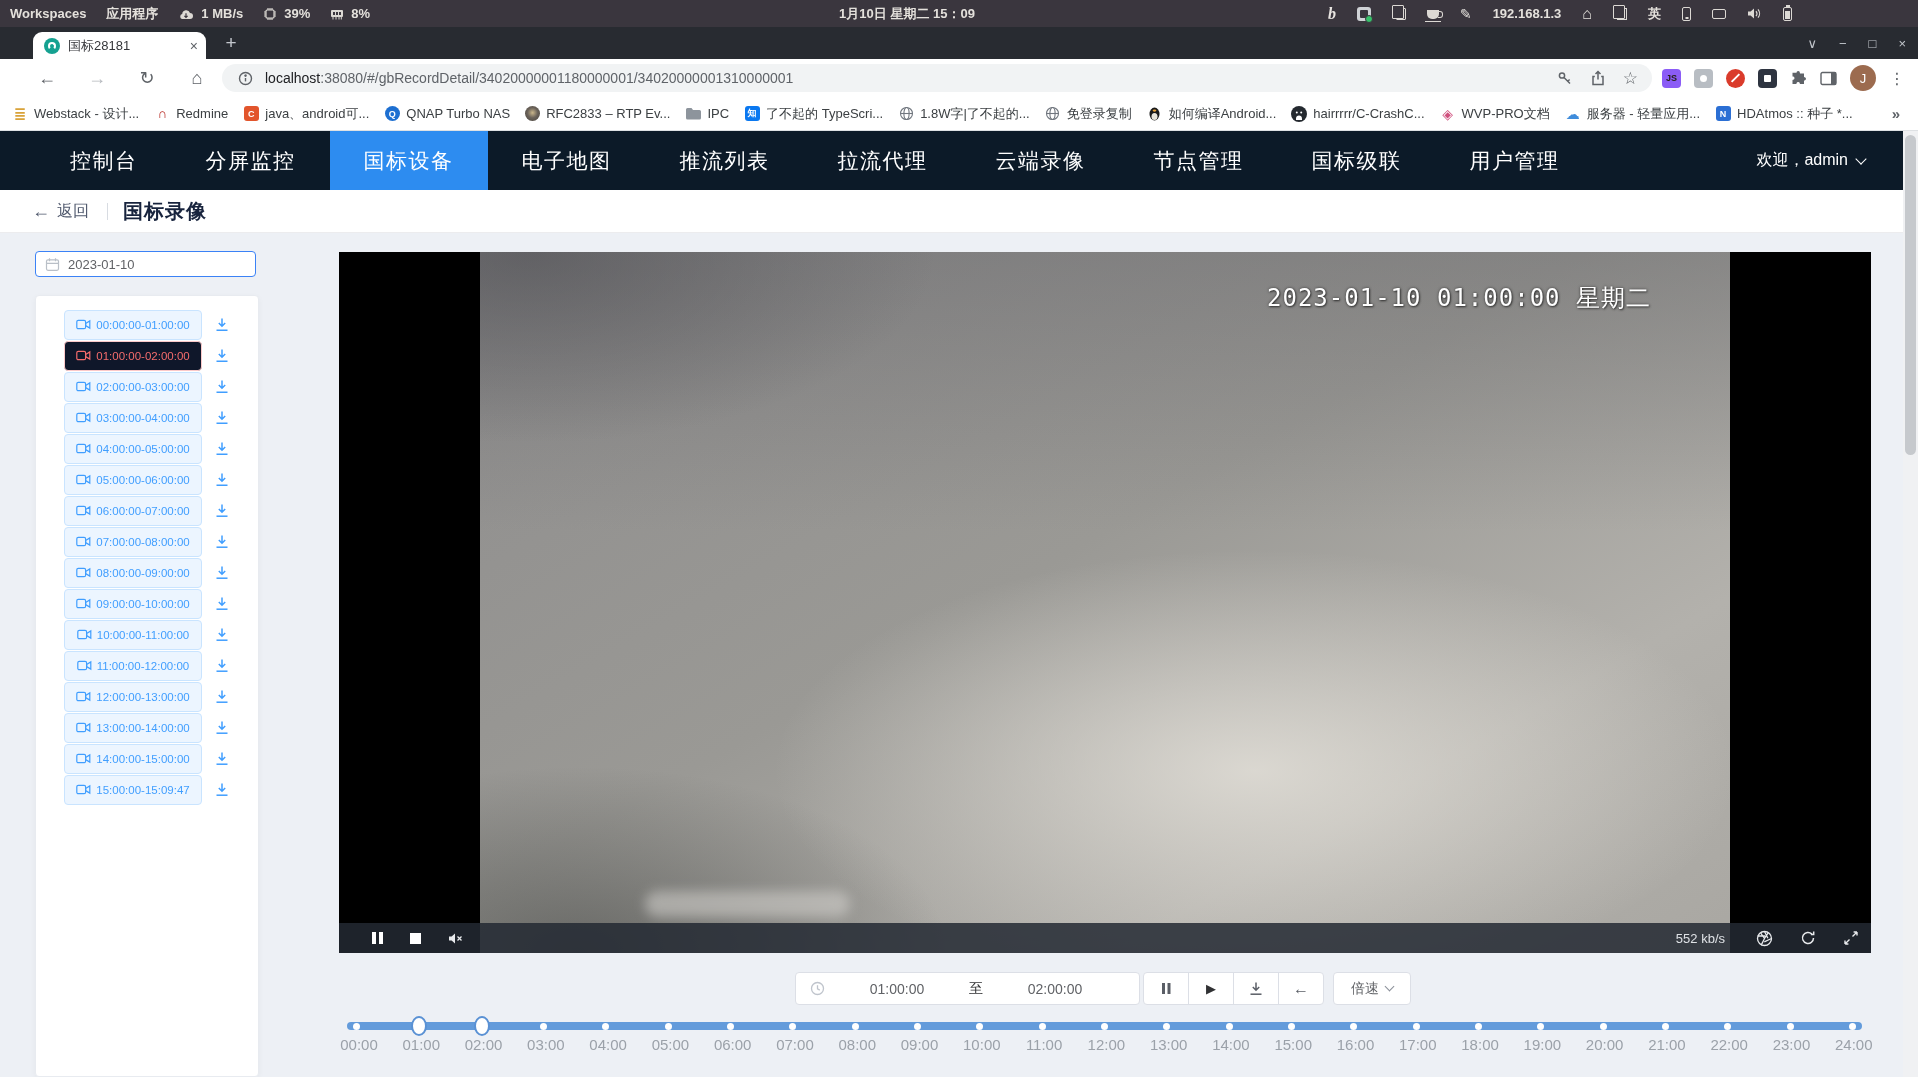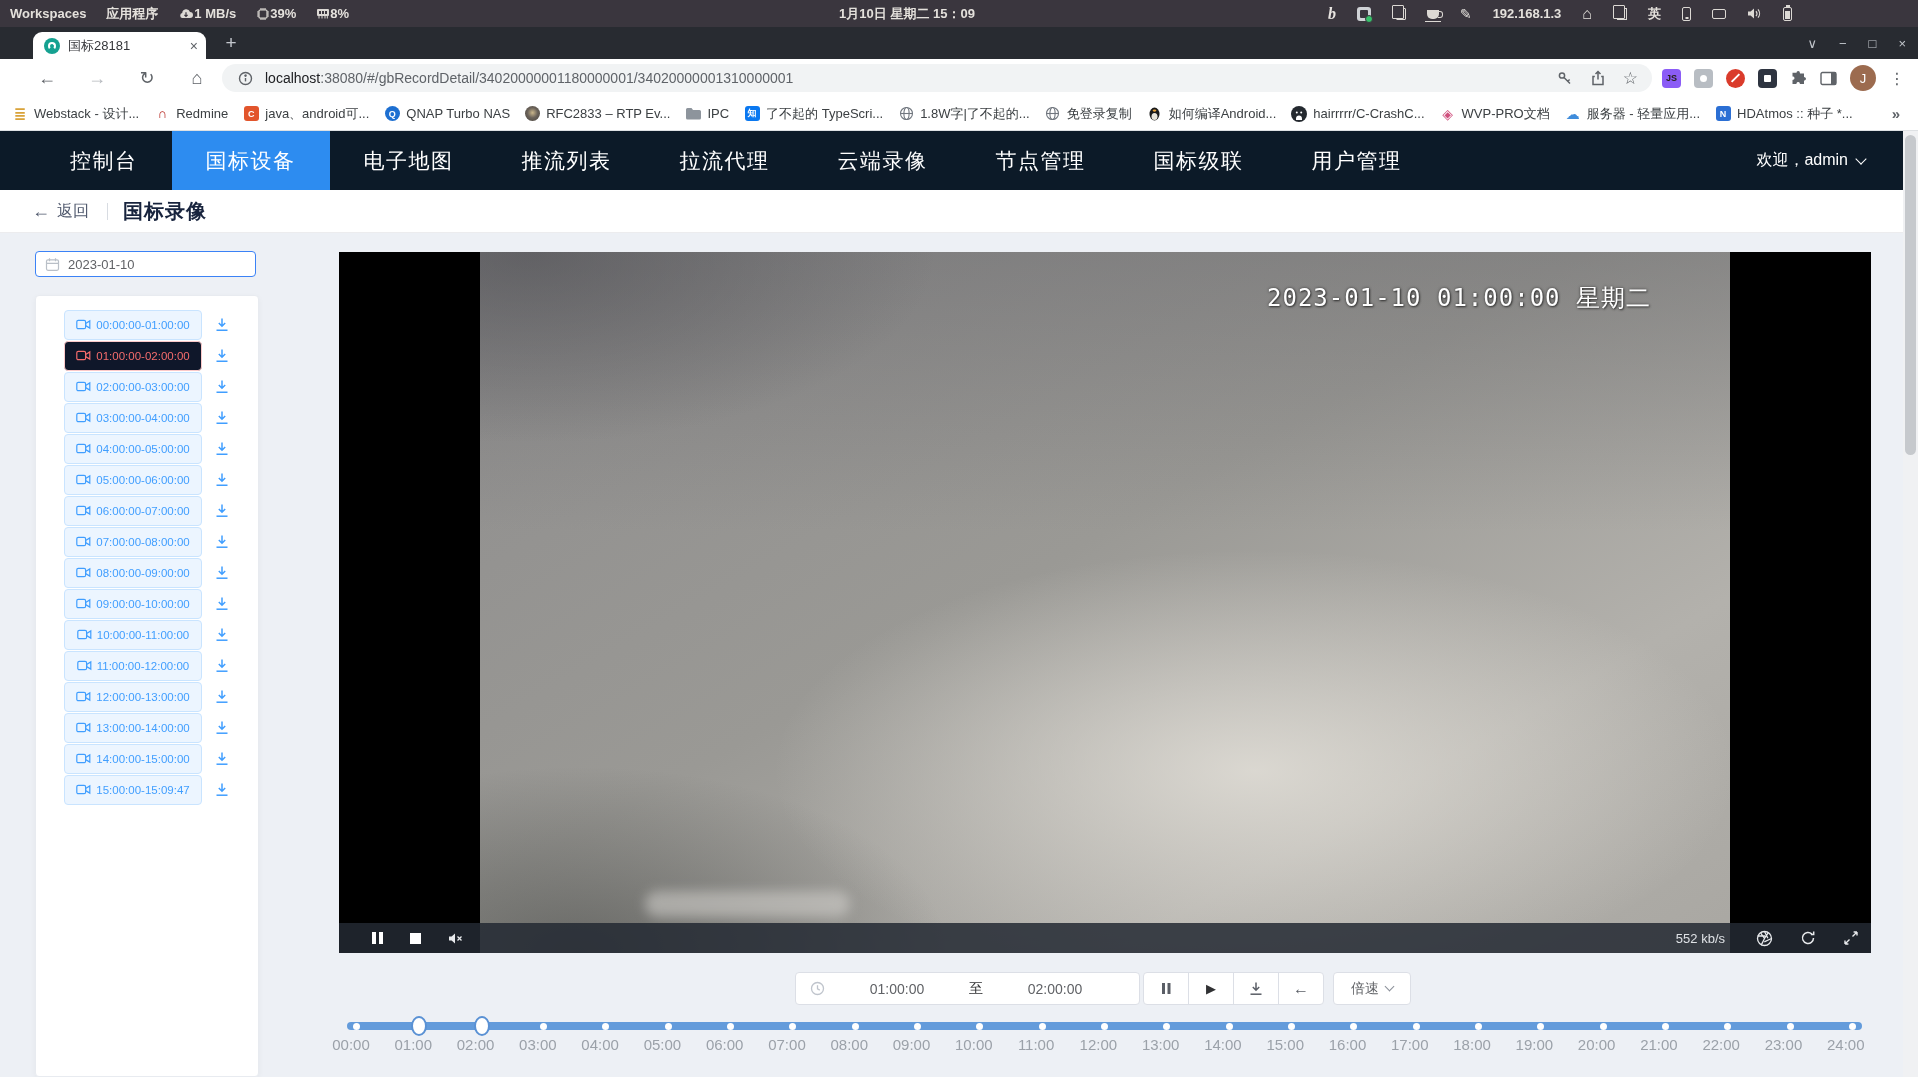--- a/index.html
+++ b/index.html
@@ -4,21 +4,21 @@
 <style>
 *{margin:0;padding:0;box-sizing:border-box}
 html,body{width:1918px;height:1077px;overflow:hidden}
 body{font-family:"Liberation Sans","DejaVu Sans",sans-serif;background:#edf0f5}
 .canvas{position:relative;width:1918px;height:1077px;background:#edf0f5;overflow:hidden}
 svg{display:block}
 
 
 .sysbar{position:absolute;top:0;left:0;width:1918px;height:27px;background:#3a363e;color:#e4e1dc;font-size:13px;font-weight:bold;display:flex;align-items:center}
 .sys-left{display:flex;align-items:center;gap:20px;padding-left:10px}
-.sys-stat{display:flex;align-items:center;gap:0}
+.sys-stat{display:flex;align-items:flex-end;gap:7px}
 .sys-center{position:absolute;left:812px;top:0;width:190px;height:27px;line-height:27px;text-align:center}
 .sys-right{position:absolute;right:126px;top:0;height:27px;display:flex;align-items:center;gap:21px}
 .bing-b{font-family:"Liberation Serif",serif;font-size:16px;font-style:italic;color:#e8e5e1;line-height:1}
 .i-appwin{position:relative;width:14px;height:14px;border-radius:3px;background:#cfd2d6}
 .i-appwin::before{content:"";position:absolute;inset:3px;background:#3a363e;border-radius:1px}
 .i-appwin::after{content:"";position:absolute;right:-2px;bottom:-2px;width:6px;height:6px;border-radius:50%;background:#36c26a;border:1px solid #3a363e}
 .i-copy{position:relative;width:10px;height:12px;border:1.5px solid #dcd9d4;border-radius:1px;margin-left:4px}
 .i-copy::before{content:"";position:absolute;left:-5px;top:-4px;width:10px;height:12px;border:1.5px solid #dcd9d4;background:#3a363e;border-radius:1px}
 .i-cup{position:relative;width:12px;height:9px;background:#dcd9d4;border-radius:0 0 5px 5px;margin-top:2px}
 .i-cup::before{content:"";position:absolute;right:-4px;top:1px;width:4px;height:5px;border:1.5px solid #dcd9d4;border-left:none;border-radius:0 3px 3px 0}
@@ -131,21 +131,21 @@
 .i-pause2{width:2.5px;height:11px;background:#5a5e66;box-shadow:5.5px 0 0 #5a5e66;margin-right:5.5px}
 .play-g{font-size:13px;color:#303133;line-height:1}
 .larr{font-size:16px;line-height:1;color:#5a5e66}
 .speed-btn{position:absolute;left:1333px;top:972px;width:78px;height:33px;background:#fff;border:1px solid #dcdfe6;border-radius:4px;display:flex;align-items:center;justify-content:center;gap:7px;font-size:14px;color:#606266;cursor:pointer;font-family:inherit}
 .caret-g{width:7px;height:7px;border-right:1.5px solid #8a8f99;border-bottom:1.5px solid #8a8f99;transform:rotate(45deg);margin-top:-4px}
 
 
 .tl-track{position:absolute;left:347px;top:1022px;width:1515px;height:8px;border-radius:4px;background:#639bdb}
 .tl-dots{position:absolute;left:353px;top:1022px;width:1503px;height:8px;display:flex;justify-content:space-between;align-items:center}
 .tl-dot{width:7px;height:7px;border-radius:50%;background:#fff}
-.tl-labels{position:absolute;left:332px;top:1036px;width:1533px;display:flex;justify-content:space-between}
+.tl-labels{position:absolute;left:340px;top:1036px;width:1533px;display:flex;justify-content:space-between}
 .tl-label{width:38px;text-align:center;font-size:15px;color:#9ba1a9}
 .tl-handle{position:absolute;width:16px;height:20px;border-radius:50%;background:#fff;border:2.5px solid #5a91d4;top:1016px;cursor:pointer}
 .h-start{left:411px}
 .h-end{left:474px}
 
 
 .scrollbar{position:absolute;left:1903px;top:131px;width:15px;height:946px;background:#f0f1f3}
 .sb-thumb{position:absolute;left:2px;top:4px;width:11px;height:320px;border-radius:6px;background:#c6c9cd}
 </style>
 </head>
@@ -376,20 +376,23 @@
     <span class="bm-overflow">»</span>
   </div>
 
   <nav class="appnav">
     <div class="nav-items">
 
         <div class="nav-item">
           <span>控制台</span>
         </div>
 
+        <div class="nav-item">
+          <span>分屏监控</span>
+        </div>
 
         <div class="nav-item active">
           <span>国标设备</span>
         </div>
 
         <div class="nav-item">
           <span>电子地图</span>
         </div>
 
         <div class="nav-item">

